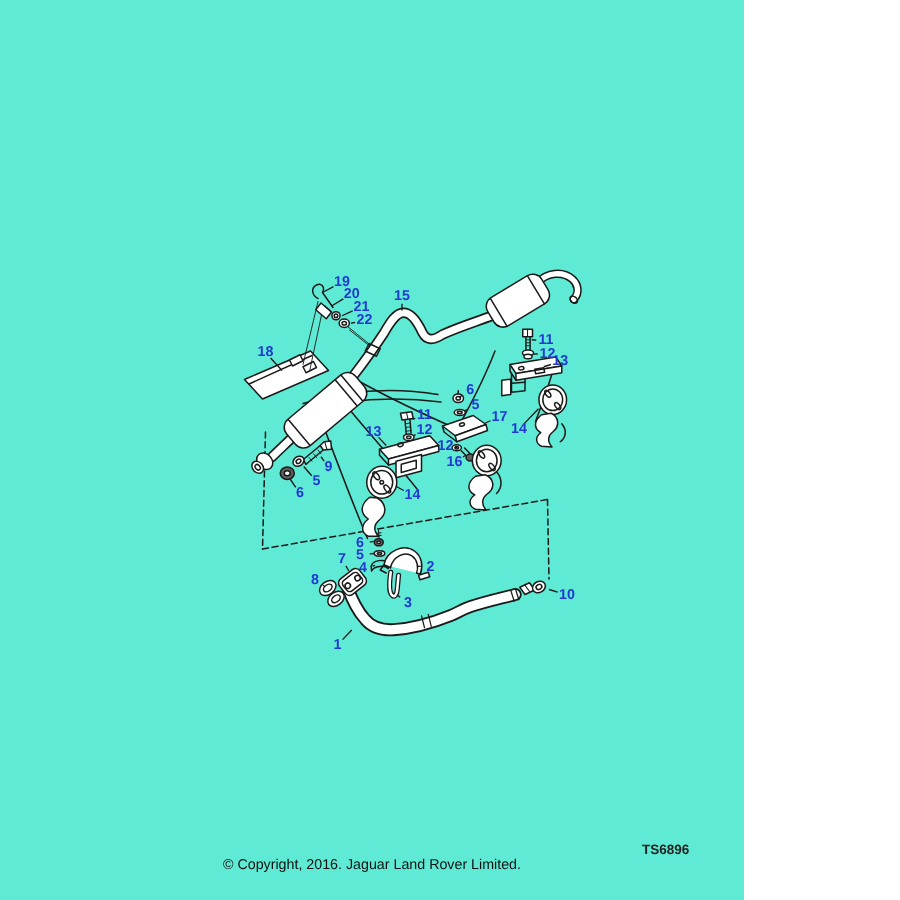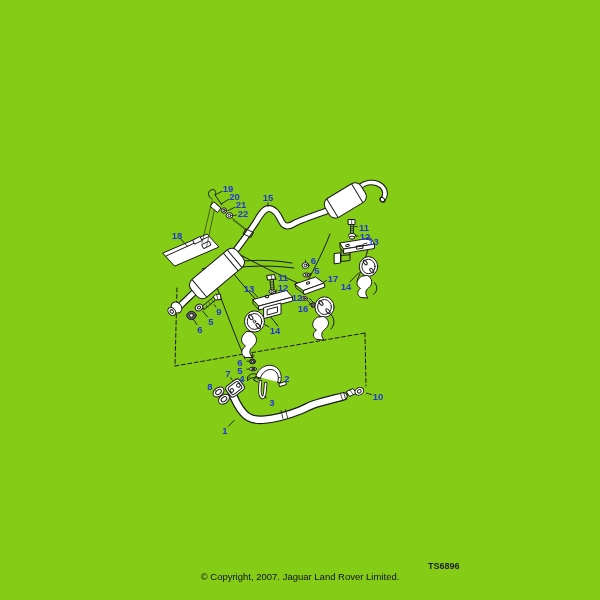--- a/index.html
+++ b/index.html
@@ -1,16 +1,16 @@
 <!DOCTYPE html>
 <html><head>
 <meta charset="utf-8">
 <style>
   html,body{margin:0;padding:0;background:#fff;}
-  .canvas{position:relative;width:600px;height:600px;background:#84cc16;overflow:hidden;
+  .canvas{position:relative;width:496px;height:600px;background:#5eead4;overflow:hidden;
           font-family:"Liberation Sans",sans-serif;}
   svg.diagram{position:absolute;left:0;top:0;}
   svg.diagram text.callout{font-family:"Liberation Sans",sans-serif;font-weight:bold;
           font-size:9.5px;text-anchor:middle;dominant-baseline:central;}
   .footer-copyright{position:absolute;left:0;right:0;top:571px;text-align:center;
           font-size:9.5px;color:#111;}
   .footer-code{position:absolute;left:428px;top:561px;font-size:9px;color:#222;font-weight:bold;}
   .art{stroke:#1a1a1a;stroke-width:1;fill:none;stroke-linecap:round;stroke-linejoin:round;}
 </style>
 </head>
@@ -307,16 +307,16 @@
         <text class="callout" x="210" y="386.5" fill="#2139d2">8</text>
         <line x1="266.8" y1="398.2" x2="264.5" y2="396.5" stroke="#1a1a1a" stroke-width="0.9"></line>
         <text class="callout" x="272" y="402" fill="#2139d2">3</text>
         <line x1="371.8" y1="394.7" x2="366" y2="393" stroke="#1a1a1a" stroke-width="0.9"></line>
         <text class="callout" x="378" y="396.5" fill="#2139d2">10</text>
         <line x1="228.4" y1="426.4" x2="234.5" y2="420" stroke="#1a1a1a" stroke-width="0.9"></line>
         <text class="callout" x="225" y="430" fill="#2139d2">1</text>
       </g>
 </svg>
 
-<div class="footer-copyright">© Copyright, 2007. Jaguar Land Rover Limited.</div>
+<div class="footer-copyright">© Copyright, 2016. Jaguar Land Rover Limited.</div>
 <div class="footer-code">TS6896</div>
 
 </div>
 
 </body></html>

